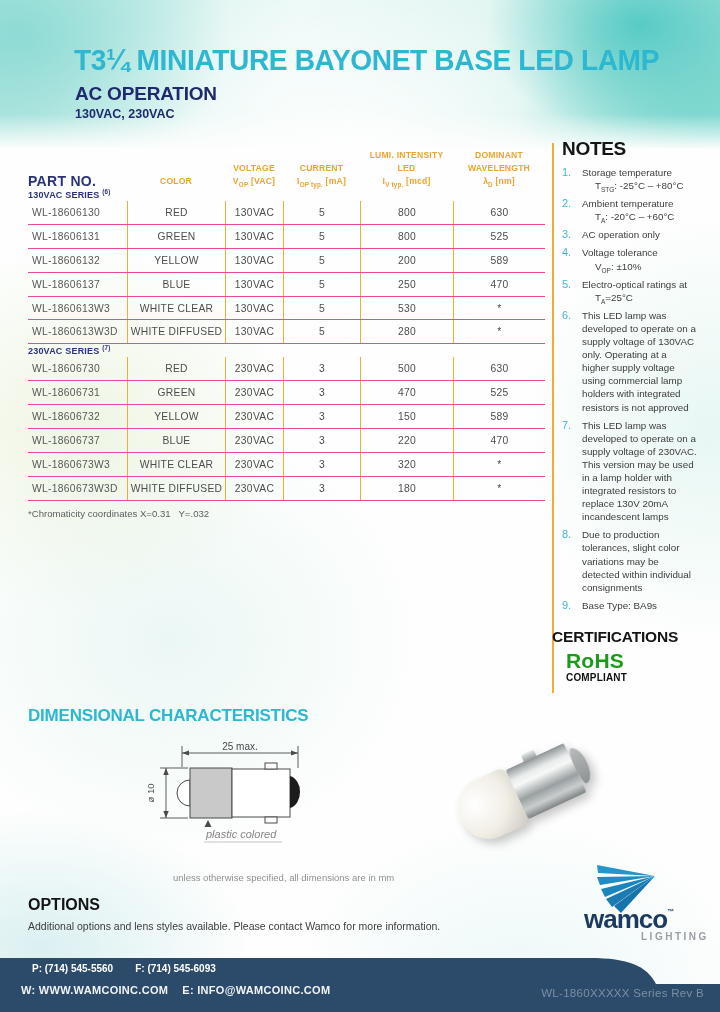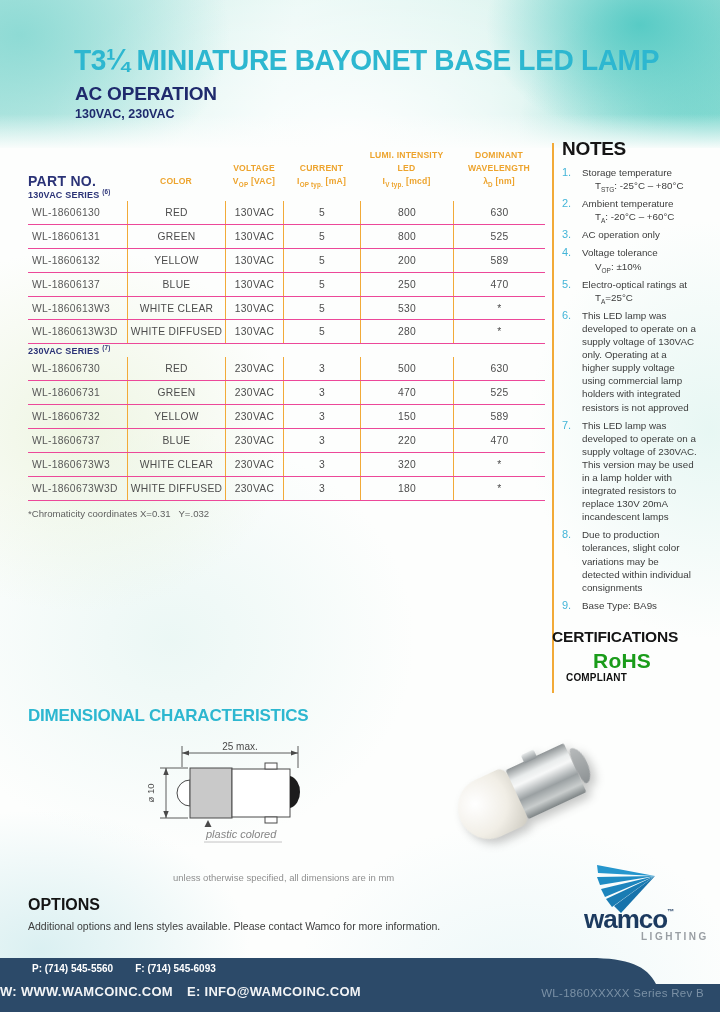--- a/index.html
+++ b/index.html
@@ -57,21 +57,21 @@
   .notes-list { margin-left:10px; display:flex; flex-direction:column; gap:5px; }
   .note-item { display:flex; }
   .note-num { flex:none; width:20px; color:#43b5d8; font-size:11px; line-height:13.1px; }
   .note-body { font-size:9.8px; line-height:13.1px; color:#3c3c3c; }
   .note-line.indent { padding-left:13px; }
   .note-body sub { font-size:6.5px; line-height:0; }
 
   
   .certs { position:absolute; left:552px; top:628px; }
   .certs h2 { margin:0; font-size:15.5px; font-weight:900; color:#141414; letter-spacing:-0.2px; }
-  .rohs { margin:5px 0 0 14px; font-size:21px; font-weight:900; color:#1a9c1a; letter-spacing:0.2px; line-height:20px;text-align:center; }
+  .rohs { margin:5px 0 0 14px; font-size:21px; font-weight:900; color:#1a9c1a; letter-spacing:0.2px; line-height:20px; }
   .compliant { margin-left:14px; font-size:10.5px; font-weight:900; color:#101010; letter-spacing:0.2px; transform:scaleX(0.95); transform-origin:left; }
 
   
   .dim-title { position:absolute; left:28px; top:706px; margin:0; font-size:17px; font-weight:bold; color:#2db7d0; letter-spacing:-0.2px; }
   .dim-svg { position:absolute; left:140px; top:738px; }
   .units-note { position:absolute; left:173px; top:872px; font-size:9.5px; color:#8f8f8f; }
 
   
   .photo { position:absolute; left:446px; top:733px; width:156px; height:132px; }
   .lamp { position:absolute; left:8px; top:24px; width:146px; height:66px; display:flex; align-items:center;
@@ -95,21 +95,21 @@
   .logo-rays { position:absolute; left:12px; top:2px; }
   .logo-name { position:absolute; left:1px; top:42px; font-size:26px; font-weight:800; color:#1c3a5f; letter-spacing:-1px; }
   .logo-tm { font-size:7px; vertical-align:14px; letter-spacing:0; font-weight:bold; }
   .logo-tagline { position:absolute; left:58px; top:69px; font-size:10px; font-weight:bold; color:#999ea3; letter-spacing:2.5px; }
 
   
   .footer { position:absolute; left:0; bottom:0; width:720px; height:56px; }
   .footer svg { position:absolute; left:0; top:0; }
   .f1 { position:absolute; left:32px; top:7px; font-size:10px; font-weight:bold; color:#ffffff; }
   .f1 span + span { margin-left:22px; }
-  .f2 { position:absolute; left:0; top:28px; font-size:13px; font-weight:bold; color:#f2f4f6; letter-spacing:0.3px; }
+  .f2 { position:absolute; left:21px; top:28px; font-size:11px; font-weight:bold; color:#f2f4f6; letter-spacing:0.3px; }
   .f2 span + span { margin-left:14px; }
   .doc-ref { position:absolute; right:16px; top:31px; font-size:11.5px; color:#7a90a5; letter-spacing:0.3px; }
 </style>
 </head>
 <body>
 
 <div class="page">
   <div class="bg-wash"></div>
 
   <header class="band"></header>

